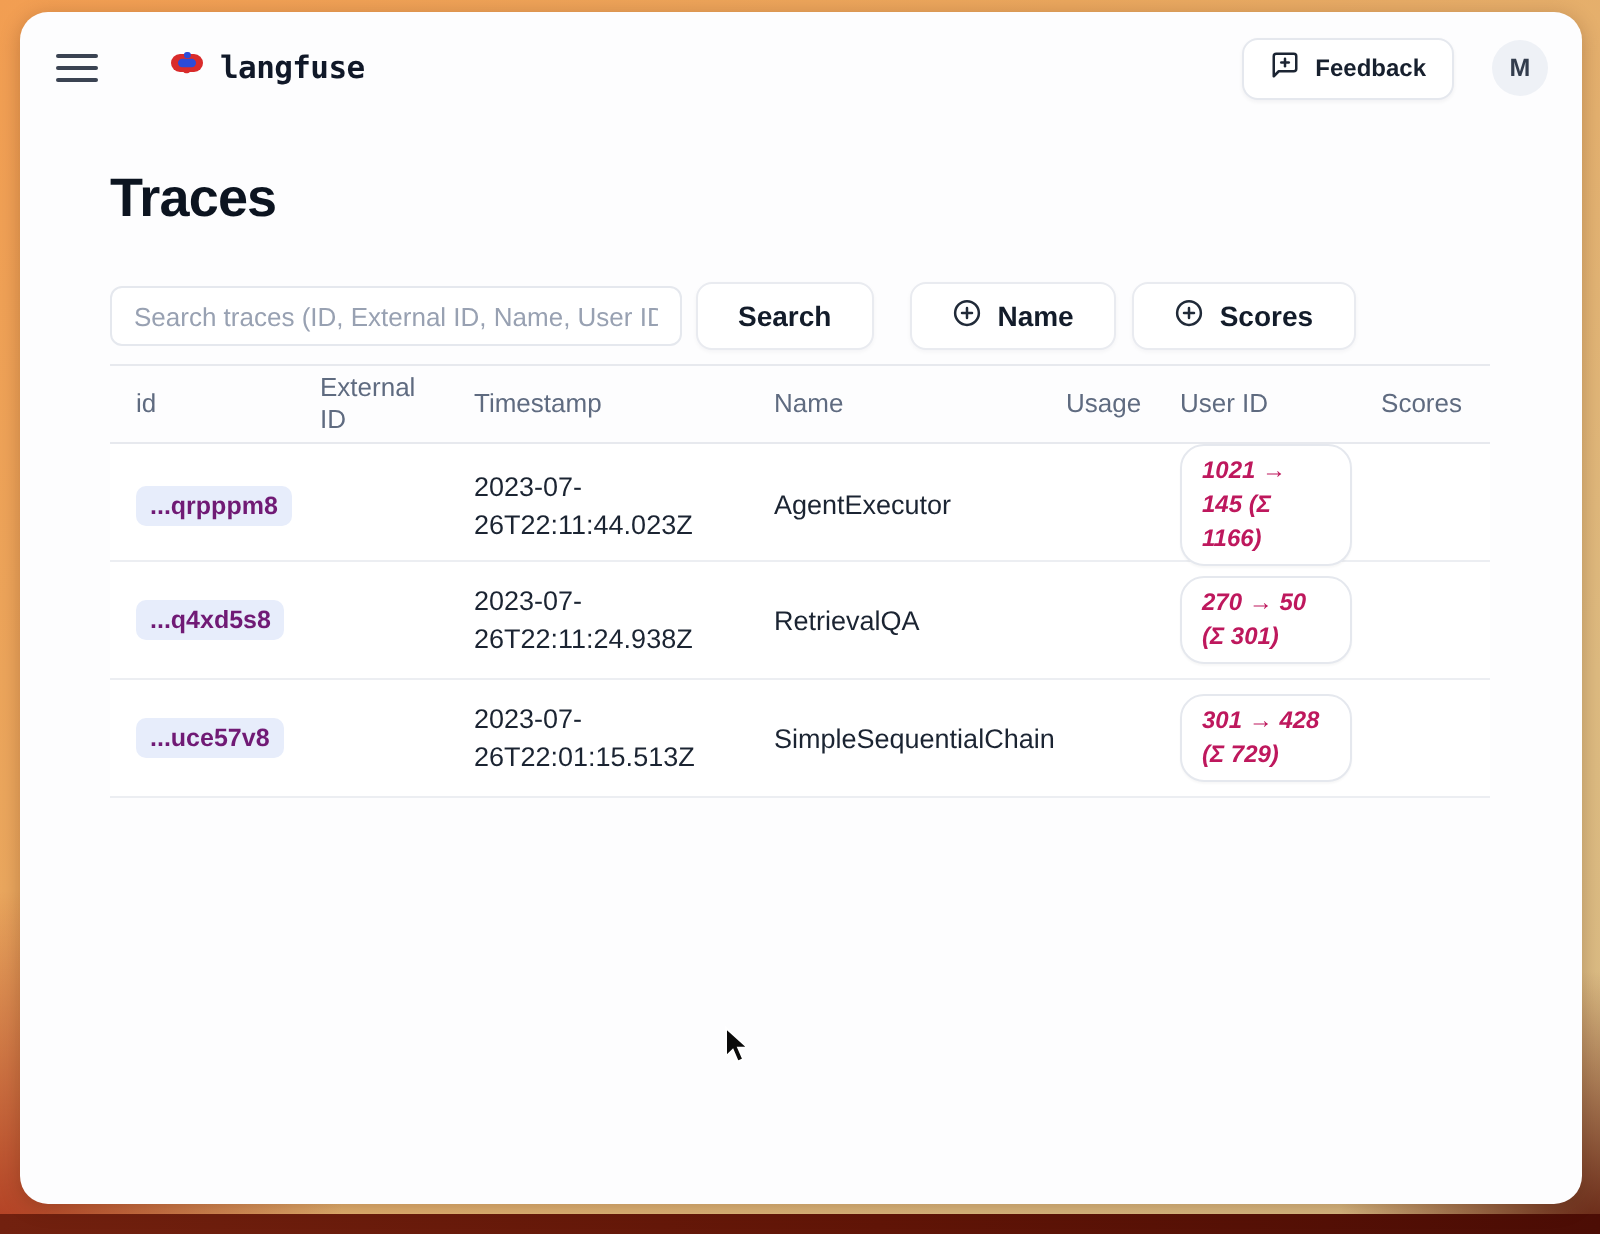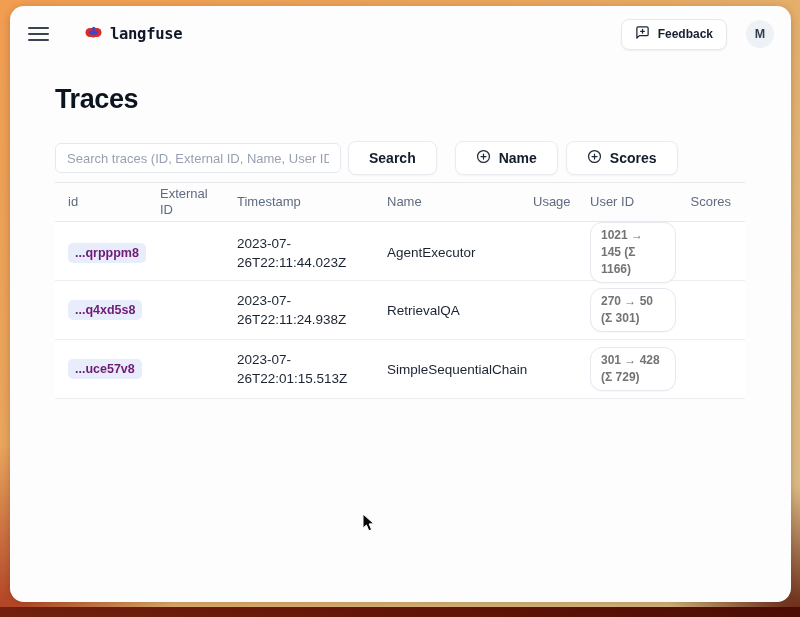--- a/index.html
+++ b/index.html
@@ -79,22 +79,23 @@
   .td { display:flex; align-items:center; padding-left:13px; font-size:13.5px; color:#1b2432; }
   .id-badge {
     display:inline-block; padding:3px 7px; border-radius:5px;
     background:#e7edfb; color:#701a75; font-size:12.5px; font-weight:700;
     cursor:pointer;
   }
   .ts-text { width:114px; line-height:19px; }
   .usage-badge {
     display:inline-block; max-width:86px; padding:4px 10px;
     border:1px solid #e5e8ee; border-radius:12px; background:#fff;
-    font-size:12px; font-weight:600; color:#737373; line-height:17px;
+    font-size:12px; font-weight:600; color:#be185d; line-height:17px;
     box-shadow:0 1px 1px rgba(16,24,40,.03);
+    font-style:italic;
   }
 
   
   .cursor { position:absolute; left:362px; top:513px; pointer-events:none; }
 </style>
 </head>
 <body>
 
 <div class="stage">
   <div class="bottom-bar"></div>

